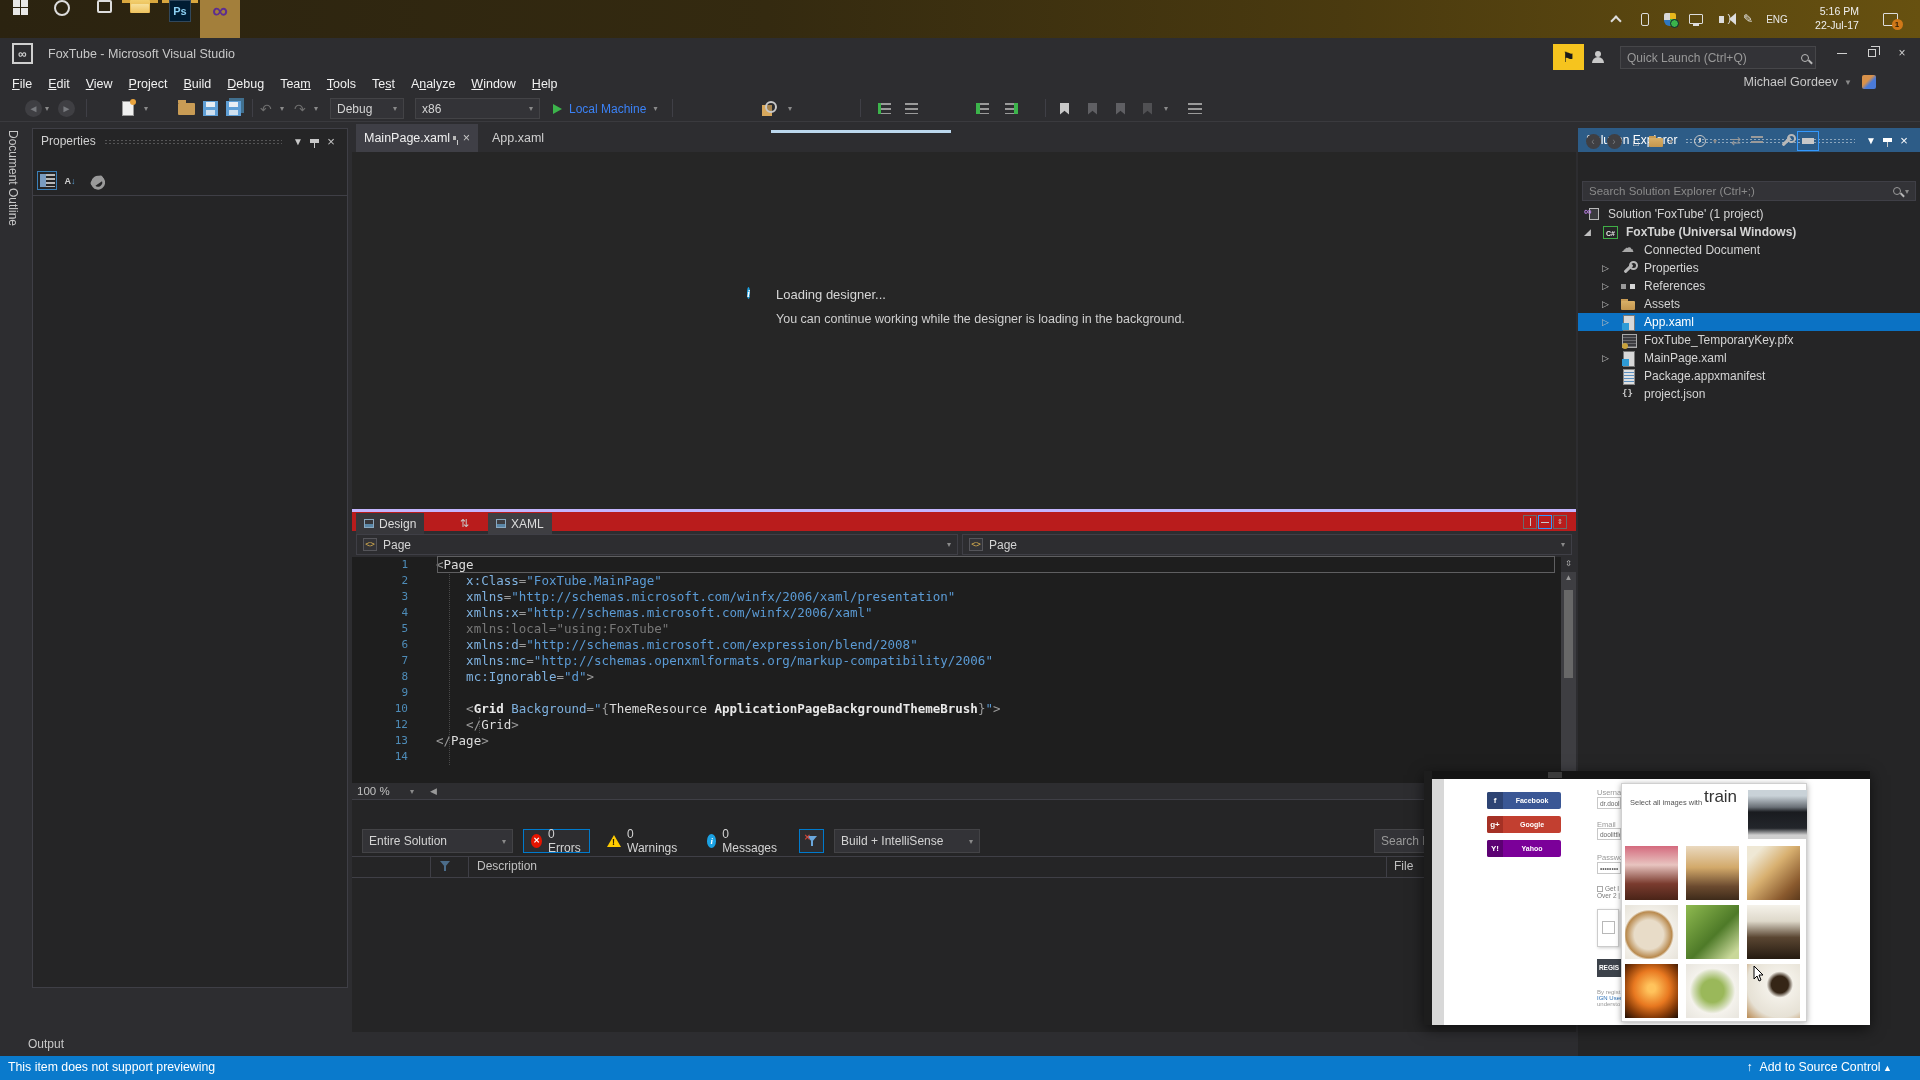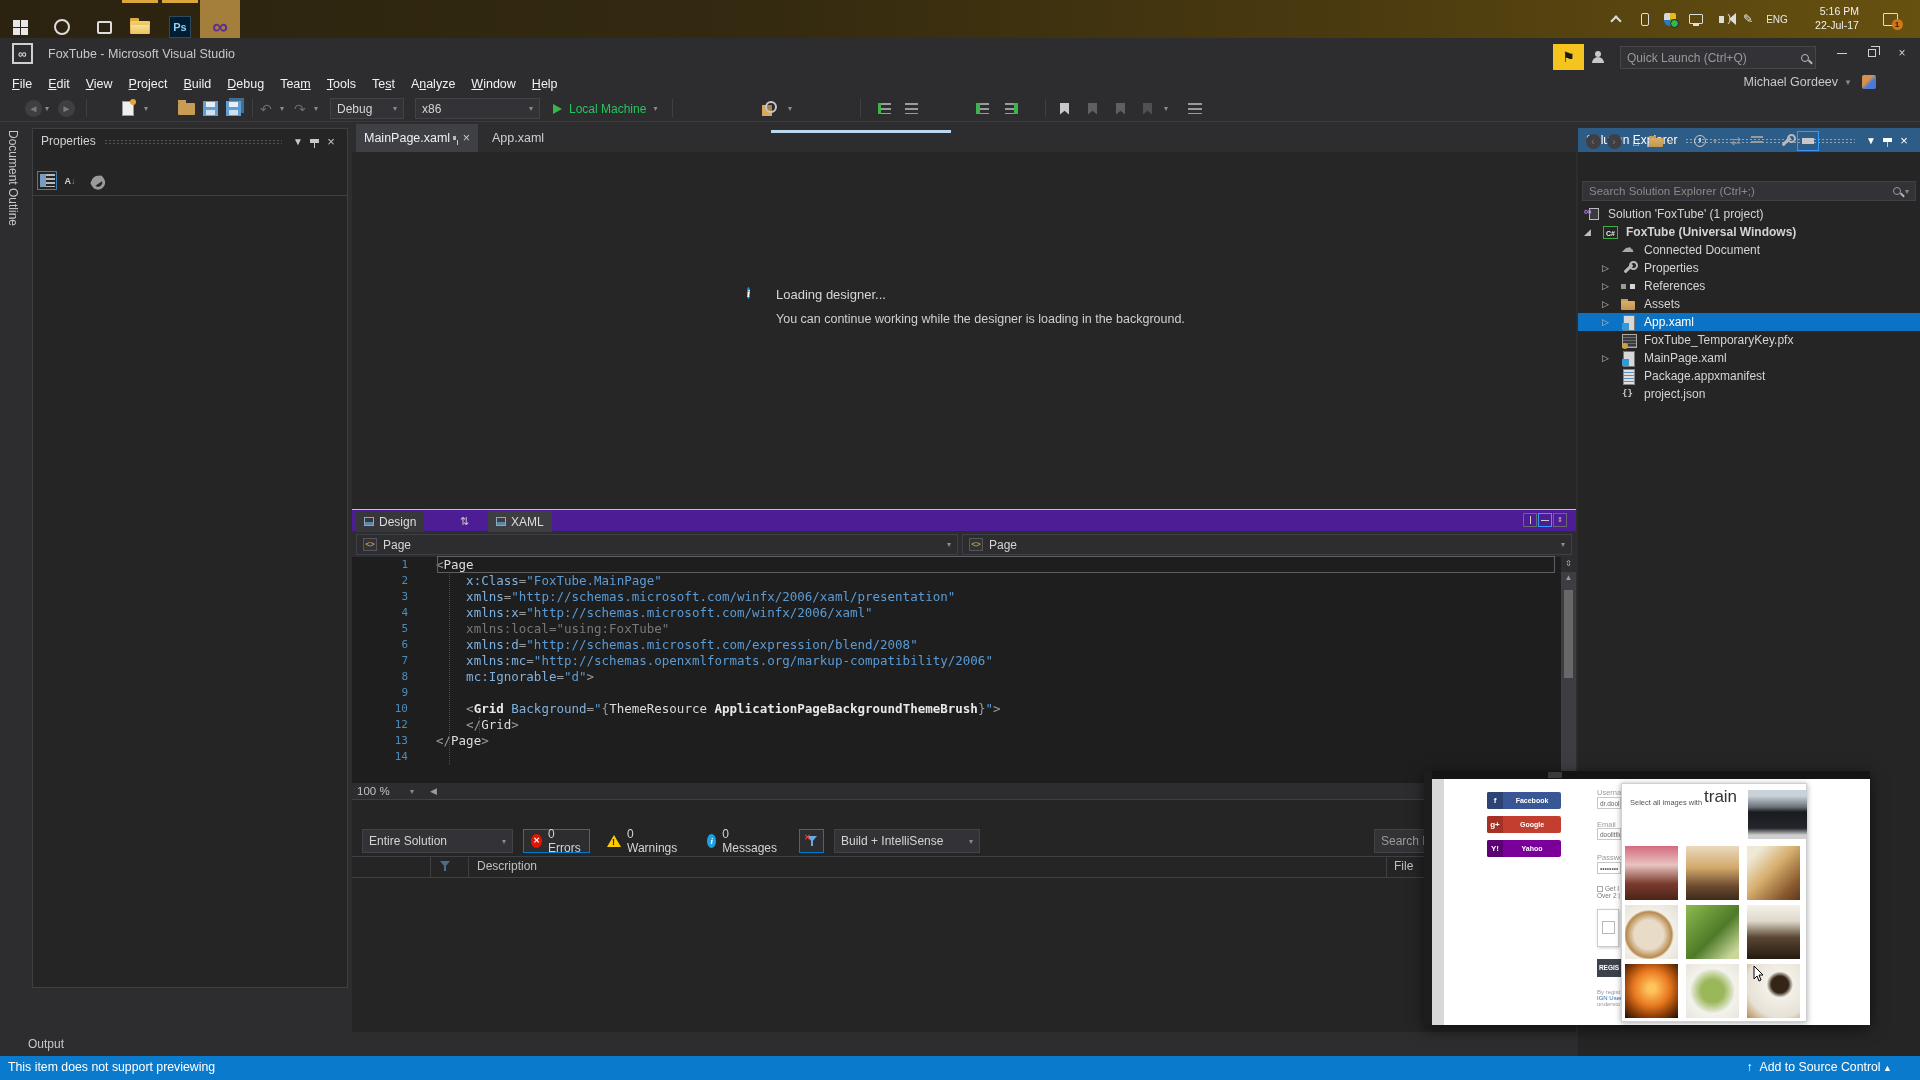--- a/index.html
+++ b/index.html
@@ -3,21 +3,21 @@
 <meta charset="utf-8">
 <style>
   *{margin:0;padding:0;box-sizing:border-box}
   html,body{background:#1a1a1a}
   body{font-family:"Liberation Sans",sans-serif}
   #app{position:relative;width:1920px;height:1080px;background:#2d2d30;overflow:hidden;color:#ccc;font-size:12px}
   .abs{position:absolute}
   .flex{display:flex;align-items:center}
   
   #taskbar{position:absolute;left:0;top:0;width:1920px;height:38px;background:linear-gradient(90deg,#2b2310 0%,#342a10 40%,#4a3a0f 70%,#675110 100%)}
-  .tcell{position:absolute;top:0;height:54px;width:40px;display:flex;align-items:center;justify-content:center}
+  .tcell{position:absolute;top:0;height:54px;width:40px;display:flex;align-items:flex-start;justify-content:center}
   .runline{position:absolute;top:0;height:3px;width:36px;background:#d9a73e}
   .winlogo{width:15px;height:15px;display:grid;grid-template-columns:7px 7px;grid-template-rows:7px 7px;gap:1px}
   .winlogo i{background:#e8e8e8}
   .cortana{width:16px;height:16px;border:2px solid #ddd;border-radius:50%}
   .taskview{width:15px;height:13px;border:2px solid #ddd;border-radius:2px}
   .fold{position:relative;width:20px;height:13px;background:linear-gradient(#f2cf6e,#e0ab43);border-radius:1px}
   .fold::before{content:"";position:absolute;left:0;top:-3px;width:9px;height:3px;background:#e0ab43;border-radius:1px 1px 0 0}
   .fold::after{content:"";position:absolute;left:1px;top:4px;right:1px;bottom:0;background:linear-gradient(#f7e09a,#eec25e);border-radius:1px}
   .psic{width:22px;height:22px;background:#001d33;border:1px solid #31485c;display:flex;align-items:center;justify-content:center;color:#8bd0f2;font-weight:bold;font-size:11px}
   .vsic{font-size:22px;line-height:22px;color:#5c2d91;font-weight:bold}
@@ -82,21 +82,21 @@
   .pin{position:relative;width:9px;height:4px;background:#c8c8c8;margin:0 4px}
   .pin::after{content:"";position:absolute;left:4px;top:4px;width:1px;height:5px;background:#c8c8c8}
   .propbtn{position:absolute;top:42px;width:20px;height:19px;display:flex;align-items:center;justify-content:center;font-size:10px;color:#b8b8b8}
   .catic{width:15px;height:13px;background:repeating-linear-gradient(180deg,#b8b8b8 0 2px,transparent 2px 4px);border-left:6px solid #7a9cc0}
   .keyic{position:relative;width:14px;height:6px;background:#9a9a9a;border-radius:3px;transform:rotate(-35deg)}
   .keyic::before{content:"";position:absolute;left:0;top:-2px;width:8px;height:8px;border:3px solid #9a9a9a;border-radius:50%}
   
   .edtab{position:absolute;top:124px;height:28px;display:flex;align-items:center;font-size:12.5px}
   #designer{position:absolute;left:352px;top:152px;width:1224px;height:357px;background:#262626}
   .infoic{width:17px;height:17px;border-radius:50%;background:#1ba1e2;color:#fff;text-align:center;line-height:17px;font-size:11px;font-family:"Liberation Serif",serif;font-style:italic;font-weight:bold}
-  #splitbar{position:absolute;left:352px;top:509px;width:1224px;height:22px;background:#4c1d95;border-top:1px solid #c4b5fd}
+  #splitbar{position:absolute;left:352px;top:509px;width:1224px;height:22px;background:#b91c1c;border-top:3px solid #c4b5fd}
   .viewtab{position:absolute;top:1px;height:21px;display:flex;align-items:center;font-size:12px;color:#dcdcdc;padding:0 8px}
   .vicon{width:10px;height:9px;border:1px solid #8aa8c0;margin-right:5px;background:linear-gradient(180deg,transparent 55%,#5a87a8 55%)}
   .laybtn{position:absolute;top:3px;width:14px;height:14px;border:1px solid #6a6a6e;display:flex;align-items:center;justify-content:center}
   .crumb{position:absolute;top:534px;height:21px;background:#2d2d30;border:1px solid #3f3f46;display:flex;align-items:center;padding:0 6px;color:#d4d4d4;font-size:12px}
   .crumbic{width:14px;height:13px;border:1px solid #55555a;background:#333337;color:#d0a94e;font-size:8px;font-family:"DejaVu Sans Mono",monospace;text-align:center;line-height:12px;margin-right:6px}
   #codearea{position:absolute;left:352px;top:557px;width:1224px;height:226px;background:#1e1e1e}
   .codeline{display:flex;height:16px;line-height:16px}
   .ln{flex:none;width:60px;text-align:right;padding-right:4px;color:#4e8cb8;font-family:"DejaVu Sans Mono",monospace;font-size:11px}
   .ct{margin-left:24px;white-space:pre;font-family:"DejaVu Sans Mono",monospace;font-size:12.5px}
   .c-d{color:#9a9a9a}.c-tag{color:#dcdcdc}.c-tagb{color:#e8e8e8;font-weight:bold}
@@ -322,21 +322,21 @@
     <div class="combo" style="left:330px;width:74px">
         <span>Debug</span>
         <span class="dd">▾</span>
       </div>
     <div class="combo" style="left:415px;width:125px">
         <span>x86</span>
         <span class="dd">▾</span>
       </div>
     <div class="tbtn" style="left:553px">
       <span class="play"></span>
-      <span style="margin-left:7px;color:#22c55e" ind="">Local Machine</span>
+      <span style="margin-left:7px;color:#3b82f6" ind="">Local Machine</span>
       <span class="dd" style="margin-left:7px">▾</span>
     </div>
     <div class="vsep" style="left:672px"></div>
     <div class="tbtn" style="left:762px">
         <span class="findic"></span>
       </div>
     <div class="tbtn" style="left:788px">
         <span class="dd">▾</span>
       </div>
     <div class="vsep" style="left:860px"></div>

